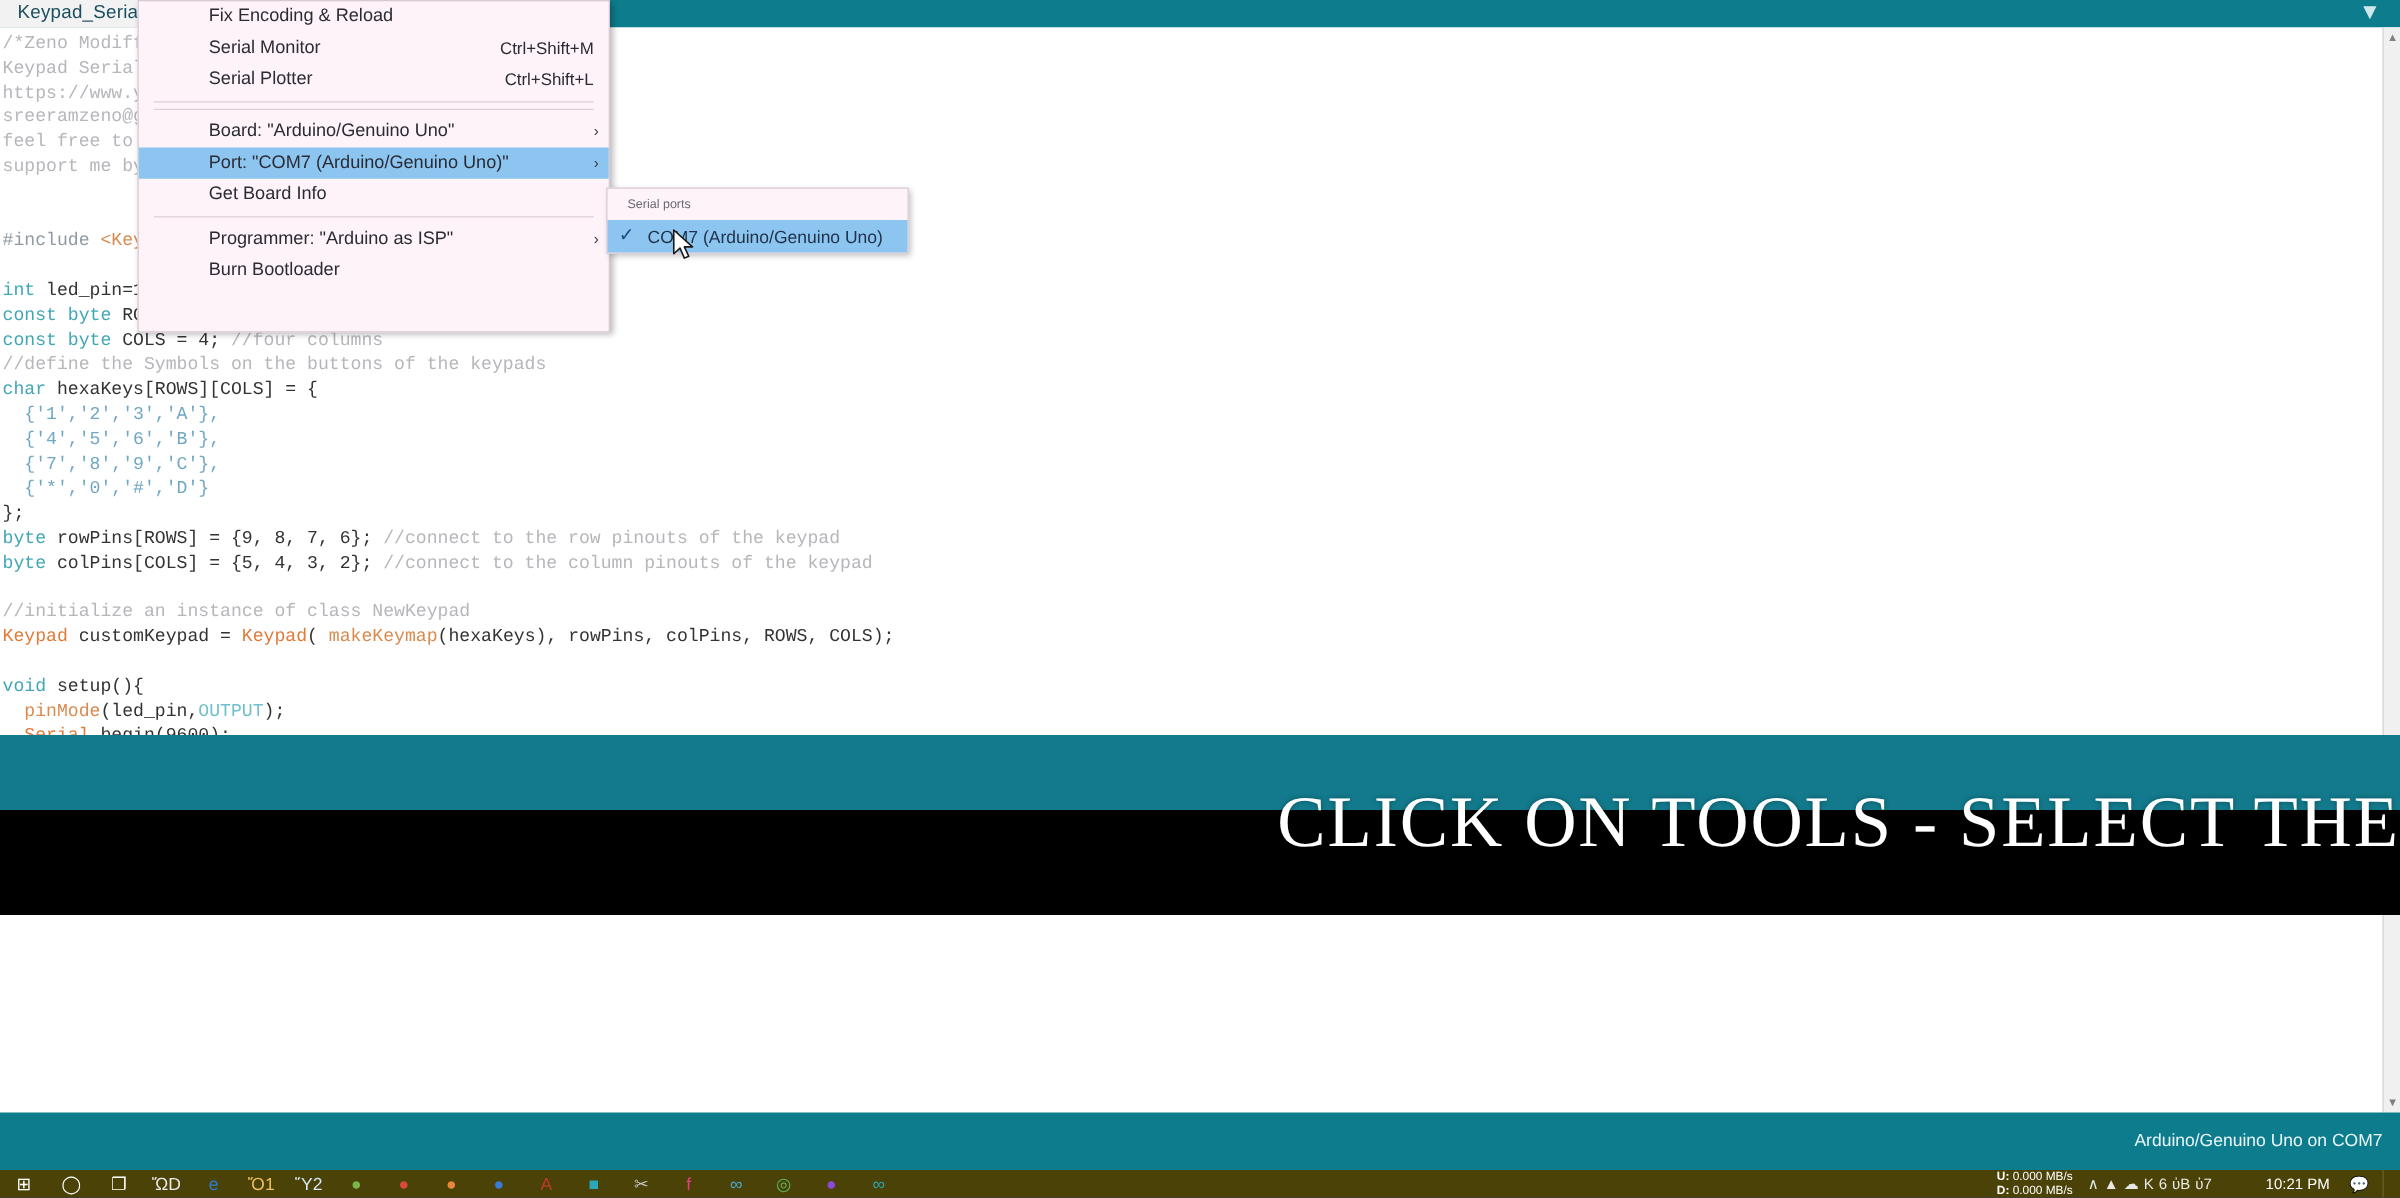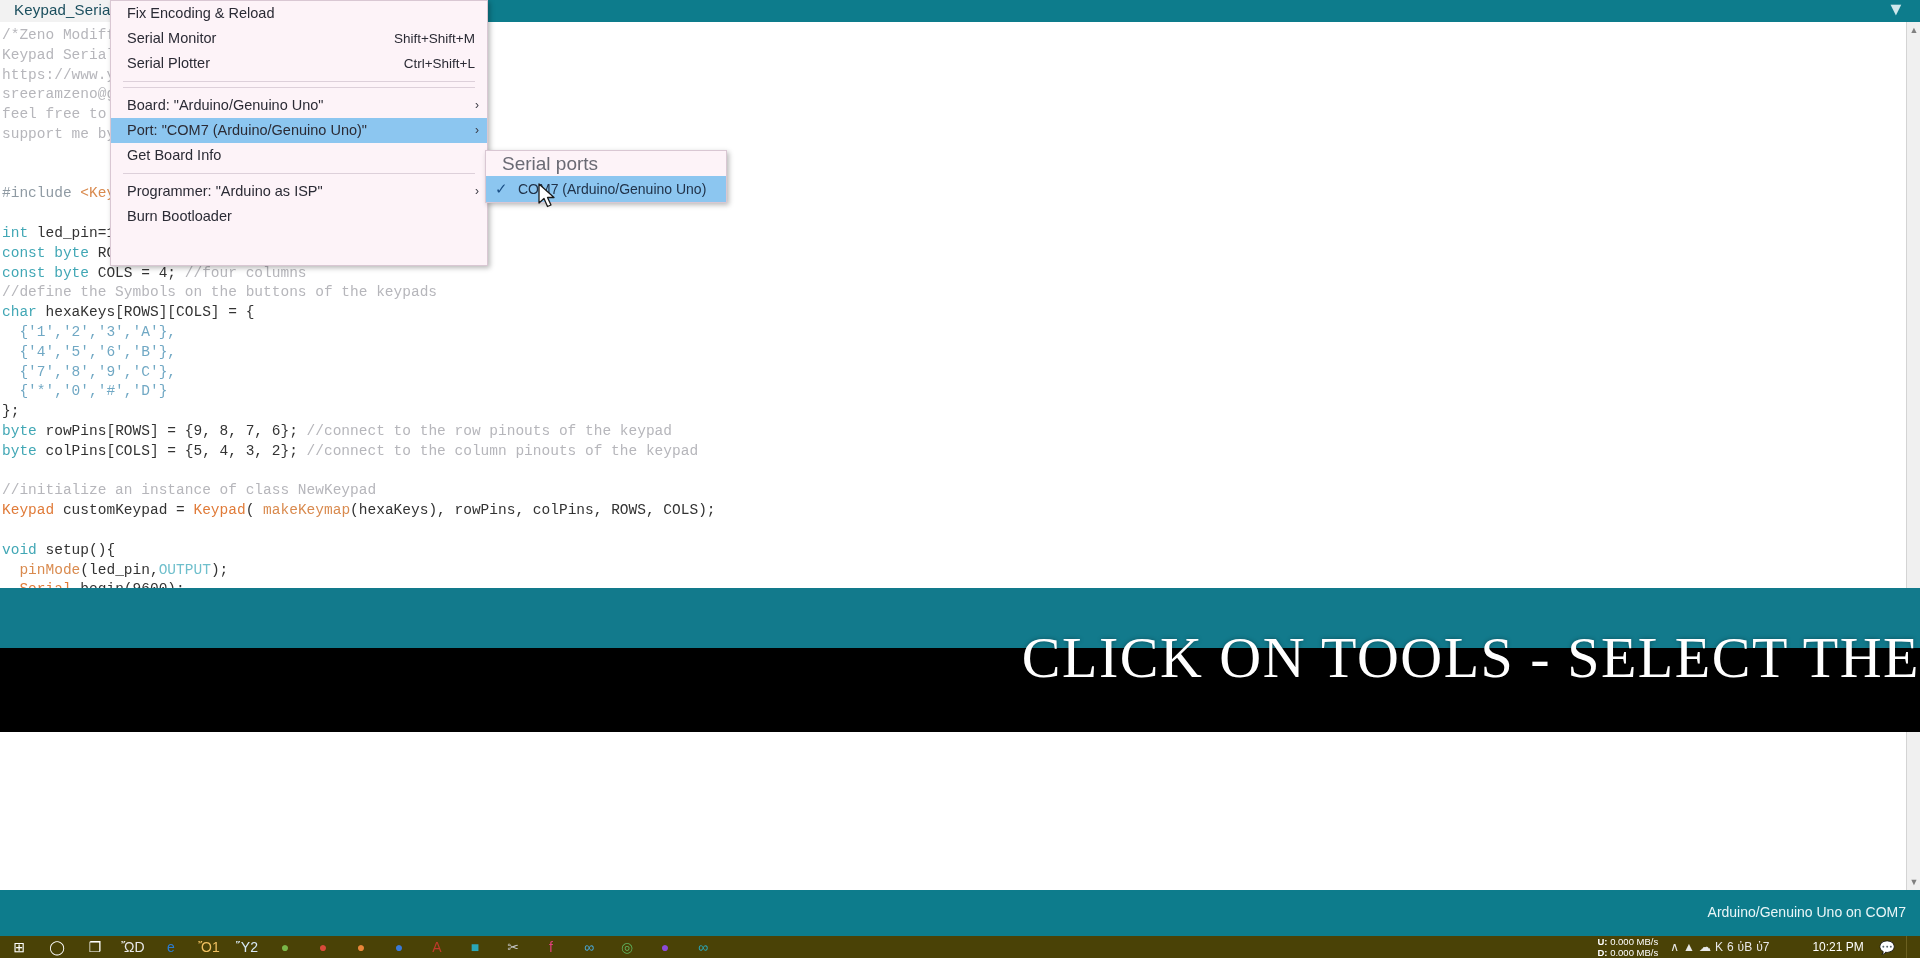--- a/index.html
+++ b/index.html
@@ -69,21 +69,21 @@
   .menu {
     position: absolute; left: 110px; top: 0px; width: 378px; height: 266px;
     background: #fdf3f8;
     border: 1px solid #d9c7d3;
     box-shadow: 2px 2px 5px rgba(0,0,0,.28);
     font-family: "Liberation Sans", sans-serif;
   }
   .menu-item {
     position: relative; height: 25px; line-height: 25px;
     font-size: 14.5px; color: #2b2b35;
-    padding-left: 16px; white-space: nowrap;
+    padding-left: 56px; white-space: nowrap;
   }
   .menu-item.sel { background: #8cc6f0; }
   .menu-item .accel {
     position: absolute; right: 12px; top: 0;
     font-size: 13.5px; color: #2b2b35;
   }
   .menu-item .submarker {
     position: absolute; right: 8px; top: 0;
     font-size: 12px; color: #3a3a44;
   }
@@ -93,21 +93,21 @@
 
   
   .submenu {
     position: absolute; left: 485px; top: 150px; width: 242px; height: 53px;
     background: #fdf3f8;
     border: 1px solid #d9c7d3;
     box-shadow: 2px 2px 5px rgba(0,0,0,.28);
   }
   .submenu .sub-head {
     height: 25px; line-height: 25px; padding-left: 16px;
-    font-size: 19px; color: #6a6a74;
+    font-size: 10px; color: #6a6a74;
   }
   .submenu .sub-item {
     position: relative; height: 26px; line-height: 26px; padding-left: 32px;
     font-size: 14px; color: #21334a; background: #8cc6f0;
   }
   .submenu .sub-item .check {
     position: absolute; left: 9px; top: 0; font-size: 15px; color: #1a4f86;
   }
 
   
@@ -190,21 +190,21 @@
     </div>
 
     <div class="cap-teal"></div>
     <div class="cap-black"></div>
     <div class="caption-text">
       <div>CLICK ON TOOLS - SELECT THE</div>
     </div>
 
     <div class="menu" id="tools-menu">
         <div class="menu-item"><span>Fix Encoding &amp; Reload</span></div>
-        <div class="menu-item"><span>Serial Monitor</span><span class="accel">Shift+Shift+M</span></div>
+        <div class="menu-item"><span>Serial Monitor</span><span class="accel">Ctrl+Shift+M</span></div>
         <div class="menu-item"><span>Serial Plotter</span><span class="accel">Ctrl+Shift+L</span></div>
         <div class="menu-sep"></div>
         <div class="menu-sep"></div>
         <div class="menu-item"><span>Board: "Arduino/Genuino Uno"</span><span class="submarker">›</span></div>
         <div class="menu-item sel"><span>Port: "COM7 (Arduino/Genuino Uno)"</span><span class="submarker">›</span></div>
         <div class="menu-item"><span>Get Board Info</span></div>
         <div class="menu-sep"></div>
         <div class="menu-item"><span>Programmer: "Arduino as ISP"</span><span class="submarker">›</span></div>
         <div class="menu-item"><span>Burn Bootloader</span></div>
       </div>

